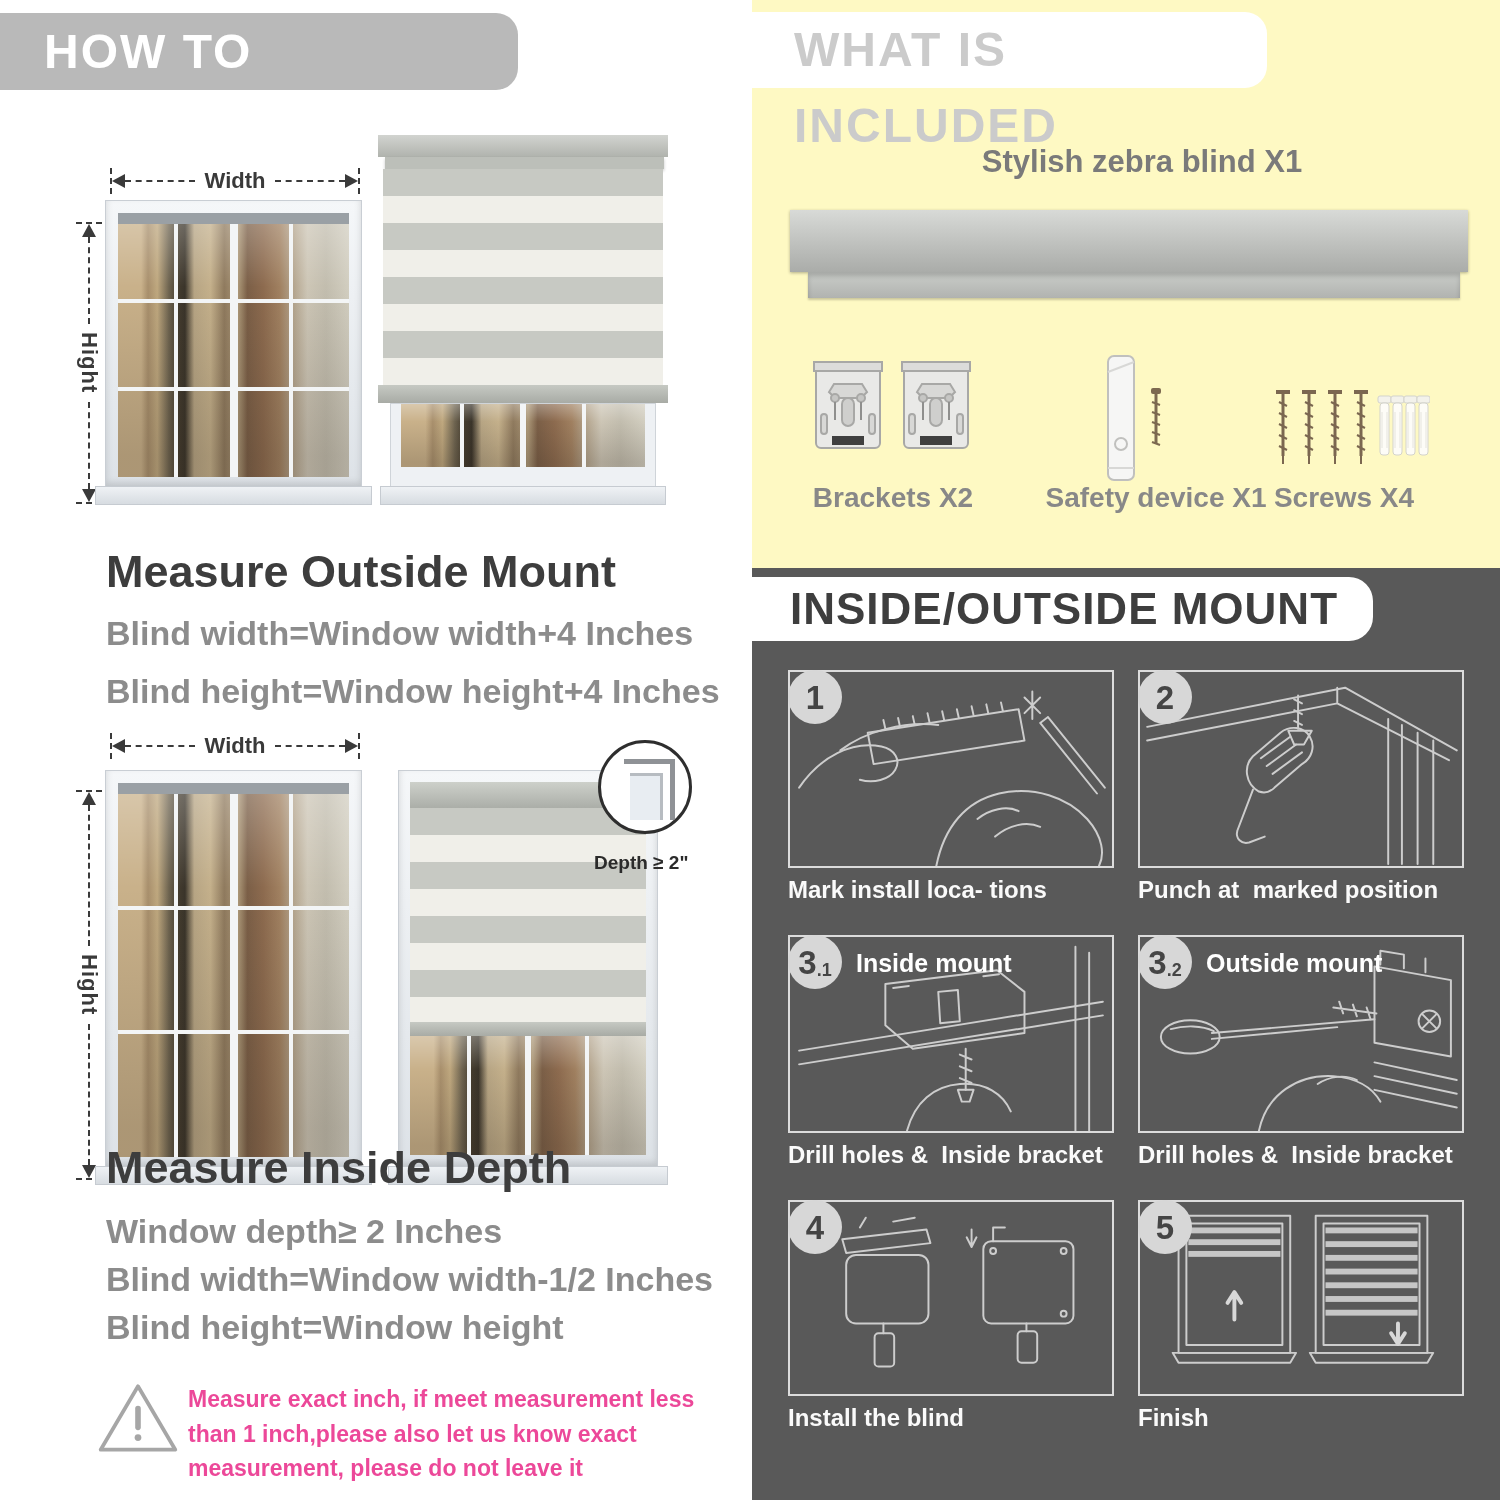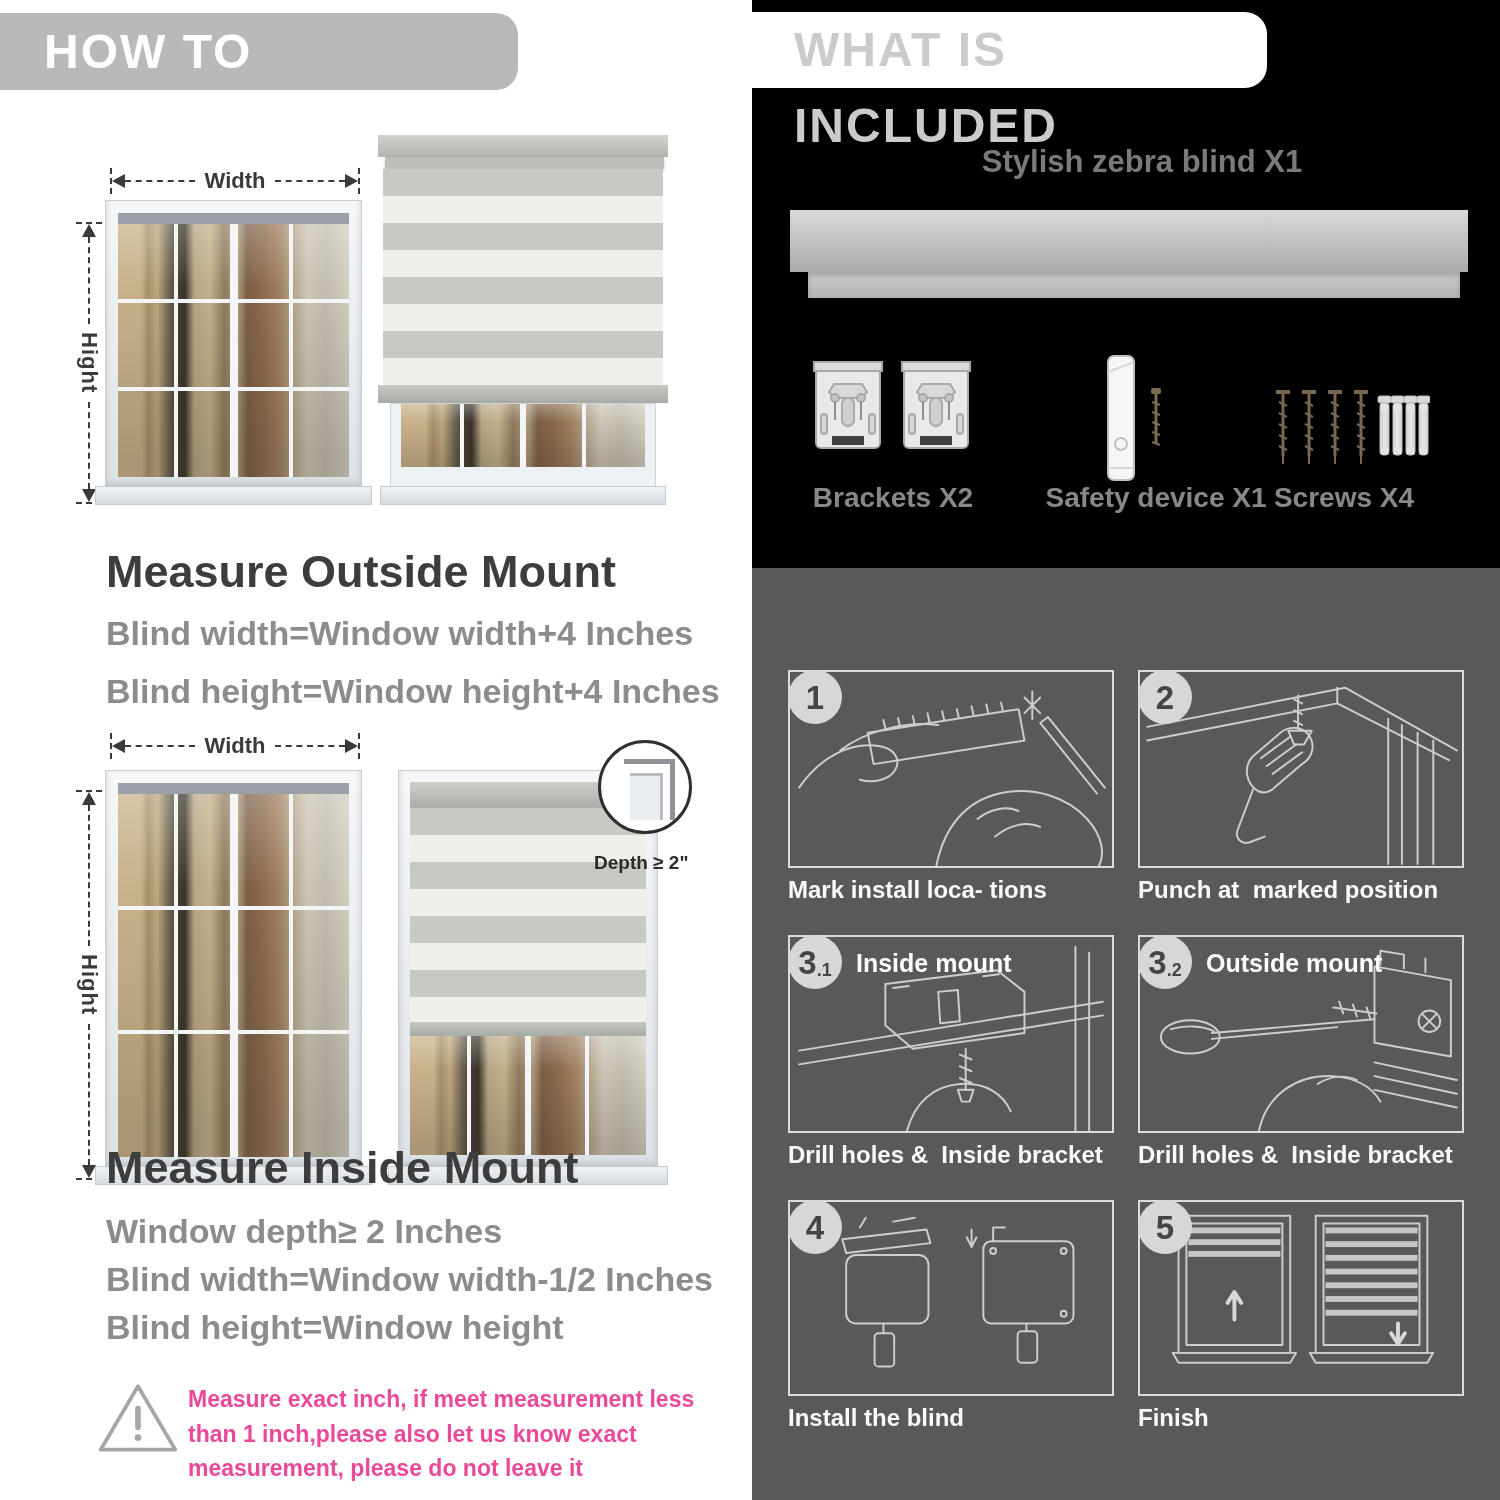--- a/index.html
+++ b/index.html
@@ -3,21 +3,21 @@
 <meta charset="utf-8">
 <style>
   html,body{margin:0;padding:0;background:#fff;}
   .canvas{position:relative;width:1500px;height:1500px;background:#ffffff;
           font-family:"Liberation Sans",sans-serif;overflow:hidden;}
 
   
   .hdr-left{position:absolute;left:0;top:13px;width:518px;height:77px;background:#b9b9b9;
             border-radius:0 22px 22px 0;color:#ffffff;font-size:48px;font-weight:bold;
             line-height:77px;padding-left:44px;letter-spacing:2px;box-sizing:border-box;}
-  .right-top{position:absolute;left:752px;top:0;width:748px;height:568px;background:#000000;}
+  .right-top{position:absolute;left:752px;top:0;width:748px;height:568px;background:#fef9c3;}
   .hdr-right{position:absolute;left:0;top:12px;width:515px;height:76px;background:#ffffff;
              border-radius:0 22px 22px 0;color:#cbcbcb;font-size:48px;font-weight:bold;
              line-height:76px;padding-left:42px;letter-spacing:2px;box-sizing:border-box;}
 
   
   .win{position:absolute;}
   .win .frame{position:absolute;left:0;right:0;top:0;bottom:17px;
               background:linear-gradient(180deg,#f5f7f9,#dde2e7);
               border:1px solid #c9ced4;box-shadow:inset 0 -4px 7px rgba(0,0,0,.14);}
   .win .glass{position:absolute;left:13px;right:13px;top:13px;bottom:28px;}
@@ -230,21 +230,21 @@
     </div>
     <div class="sill"></div>
   </div>
 
   <div class="detail-circle">
     <div class="dc1"></div>
     <div class="dc2"></div>
   </div>
   <div class="depth-label">Depth ≥ 2"</div>
 
-  <div class="h-measure" style="top:1142px;">Measure Inside Mount</div>
+  <div class="h-measure" style="top:1142px;">Measure Inside Depth</div>
   <div class="f-line" style="top:1212px;">Window depth≥ 2 Inches</div>
   <div class="f-line" style="top:1260px;">Blind width=Window width-1/2 Inches</div>
   <div class="f-line" style="top:1308px;">Blind height=Window height</div>
 
   <svg class="note-tri" width="84" height="80" viewBox="0 0 90 84">
     <path d="M45 8 L85 76 L5 76 Z" fill="none" stroke="#a6a6a6" stroke-width="4" stroke-linejoin="round"></path>
     <path d="M45 32 L45 52" stroke="#a6a6a6" stroke-width="6" stroke-linecap="round"></path>
     <circle cx="45" cy="63" r="3.6" fill="#a6a6a6"></circle>
   </svg>
   <div class="note-text">Measure exact inch, if meet measurement less
@@ -345,20 +345,21 @@
             <rect x="-2" y="0" width="13" height="7" rx="2" fill="#f2f2f0"></rect>
             <rect x="0" y="7" width="9" height="52" rx="3"></rect>
             <path d="M2 16 v36 M7 16 v36" stroke="#e3e3e1" fill="none"></path>
           </g>
       </g>
     </svg>
     <div class="part-label" style="left:592px;">Screws X4</div>
   </div>
 
   <div class="dark">
+    <div class="hdr-mount">INSIDE/OUTSIDE MOUNT</div>
 
     <div class="panel" style="left:36px;top:102px;">
       <svg class="lineart" viewBox="0 0 326 198">
         <g stroke="#cdcdcd" stroke-width="2" fill="none" stroke-linecap="round" stroke-linejoin="round">
           <path d="M8 118 C30 86 62 70 92 76 C106 79 112 90 106 100 C100 110 84 114 70 110"></path>
           <path d="M50 80 C76 60 116 50 150 54"></path>
           <path d="M78 62 L232 38 L238 70 L84 94 Z"></path>
           <path d="M96 58 l-2 -9 M111 56 l-2 -9 M126 54 l-2 -9 M141 51 l-2 -9 M156 49 l-2 -9 M171 47 l-2 -9 M186 44 l-2 -9 M201 42 l-2 -9 M216 40 l-2 -9"></path>
           <path d="M238 26 l16 16 M254 26 l-16 16 M246 20 v28"></path>
           <path d="M262 46 L320 118 M254 52 L312 124 M262 46 L254 52"></path>

